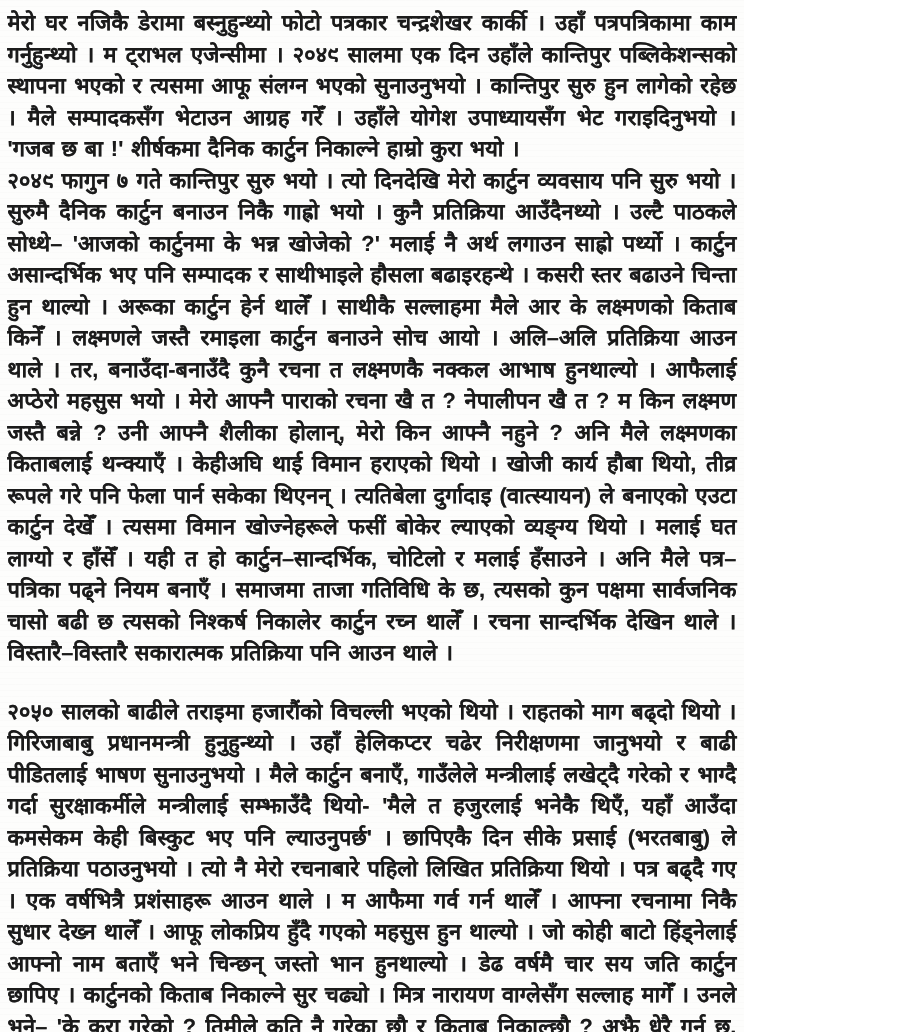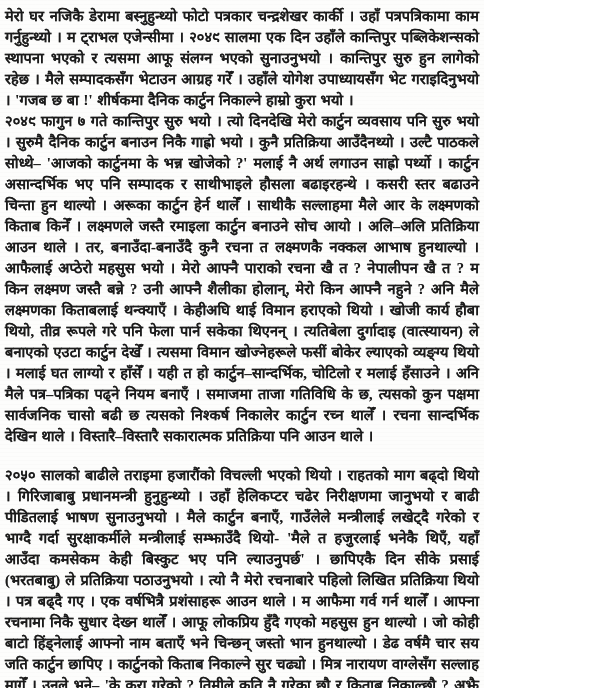--- a/index.html
+++ b/index.html
@@ -14,21 +14,22 @@
     overflow: hidden;
     background:
       repeating-linear-gradient(
         180deg,
         rgba(0,0,0,0.012) 0px,
         rgba(0,0,0,0.012) 1px,
         rgba(255,255,255,0) 1px,
         rgba(255,255,255,0) 4px
       ),
       #fdfdfc;
-    font-family: Liberation Serif, serif;
+    font-family: Liberation Sans, sans-serif;
+    padding-left: 12px;
   }
   .text-block {
     position: absolute;
     top: 6px;
     left: 5px;
     right: 5px;
     color: #1b1b1b;
   }
   .text-block p {
     margin: 0;

